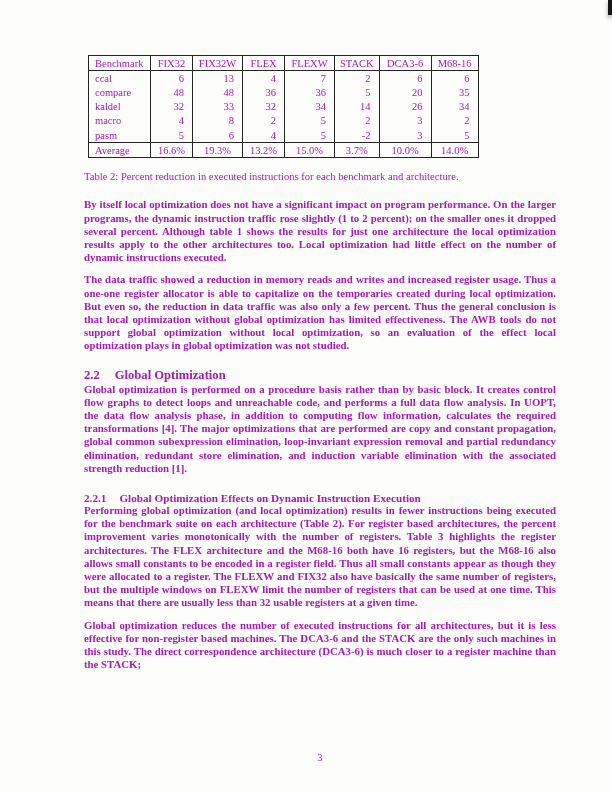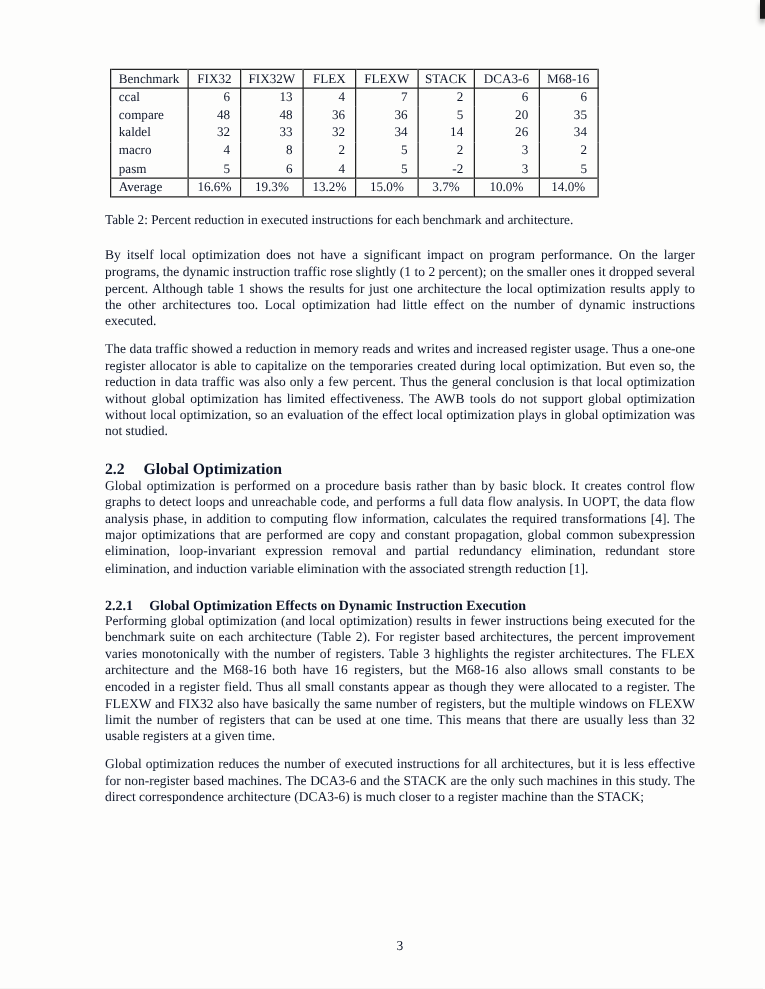--- a/index.html
+++ b/index.html
@@ -3,21 +3,21 @@
 <meta charset="utf-8">
 <style>
   html, body { margin: 0; padding: 0; background: #e8e8e8; }
   .page {
     position: relative;
     width: 612px;
     height: 791px;
     margin: 0 auto;
     background: #fdfdfc;
     font-family: "Liberation Serif", "DejaVu Serif", serif;
-    color: #0f172a;
+    color: #a21caf;
     overflow: hidden;
   }
   .scan-mark {
     position: absolute;
     top: 0;
     right: 0;
     width: 4px;
     height: 15px;
     background: #161616;
     box-shadow: 0 3px 4px rgba(40,40,40,.45);
@@ -55,20 +55,21 @@
   .caption {
     margin-top: 13px;
     font-size: 10.6px;
     text-align: left;
   }
   .para {
     font-size: 10.8px;
     line-height: 13.2px;
     text-align: justify;
     margin: 0;
+    font-weight: bold;
   }
   .p1 { margin-top: 16px; }
   .p2 { margin-top: 9px; }
   .p3 { }
   .p4 { }
   .p5 { margin-top: 9px; }
   .h2 {
     margin-top: 15px;
     font-size: 12.6px;
     font-weight: bold;

